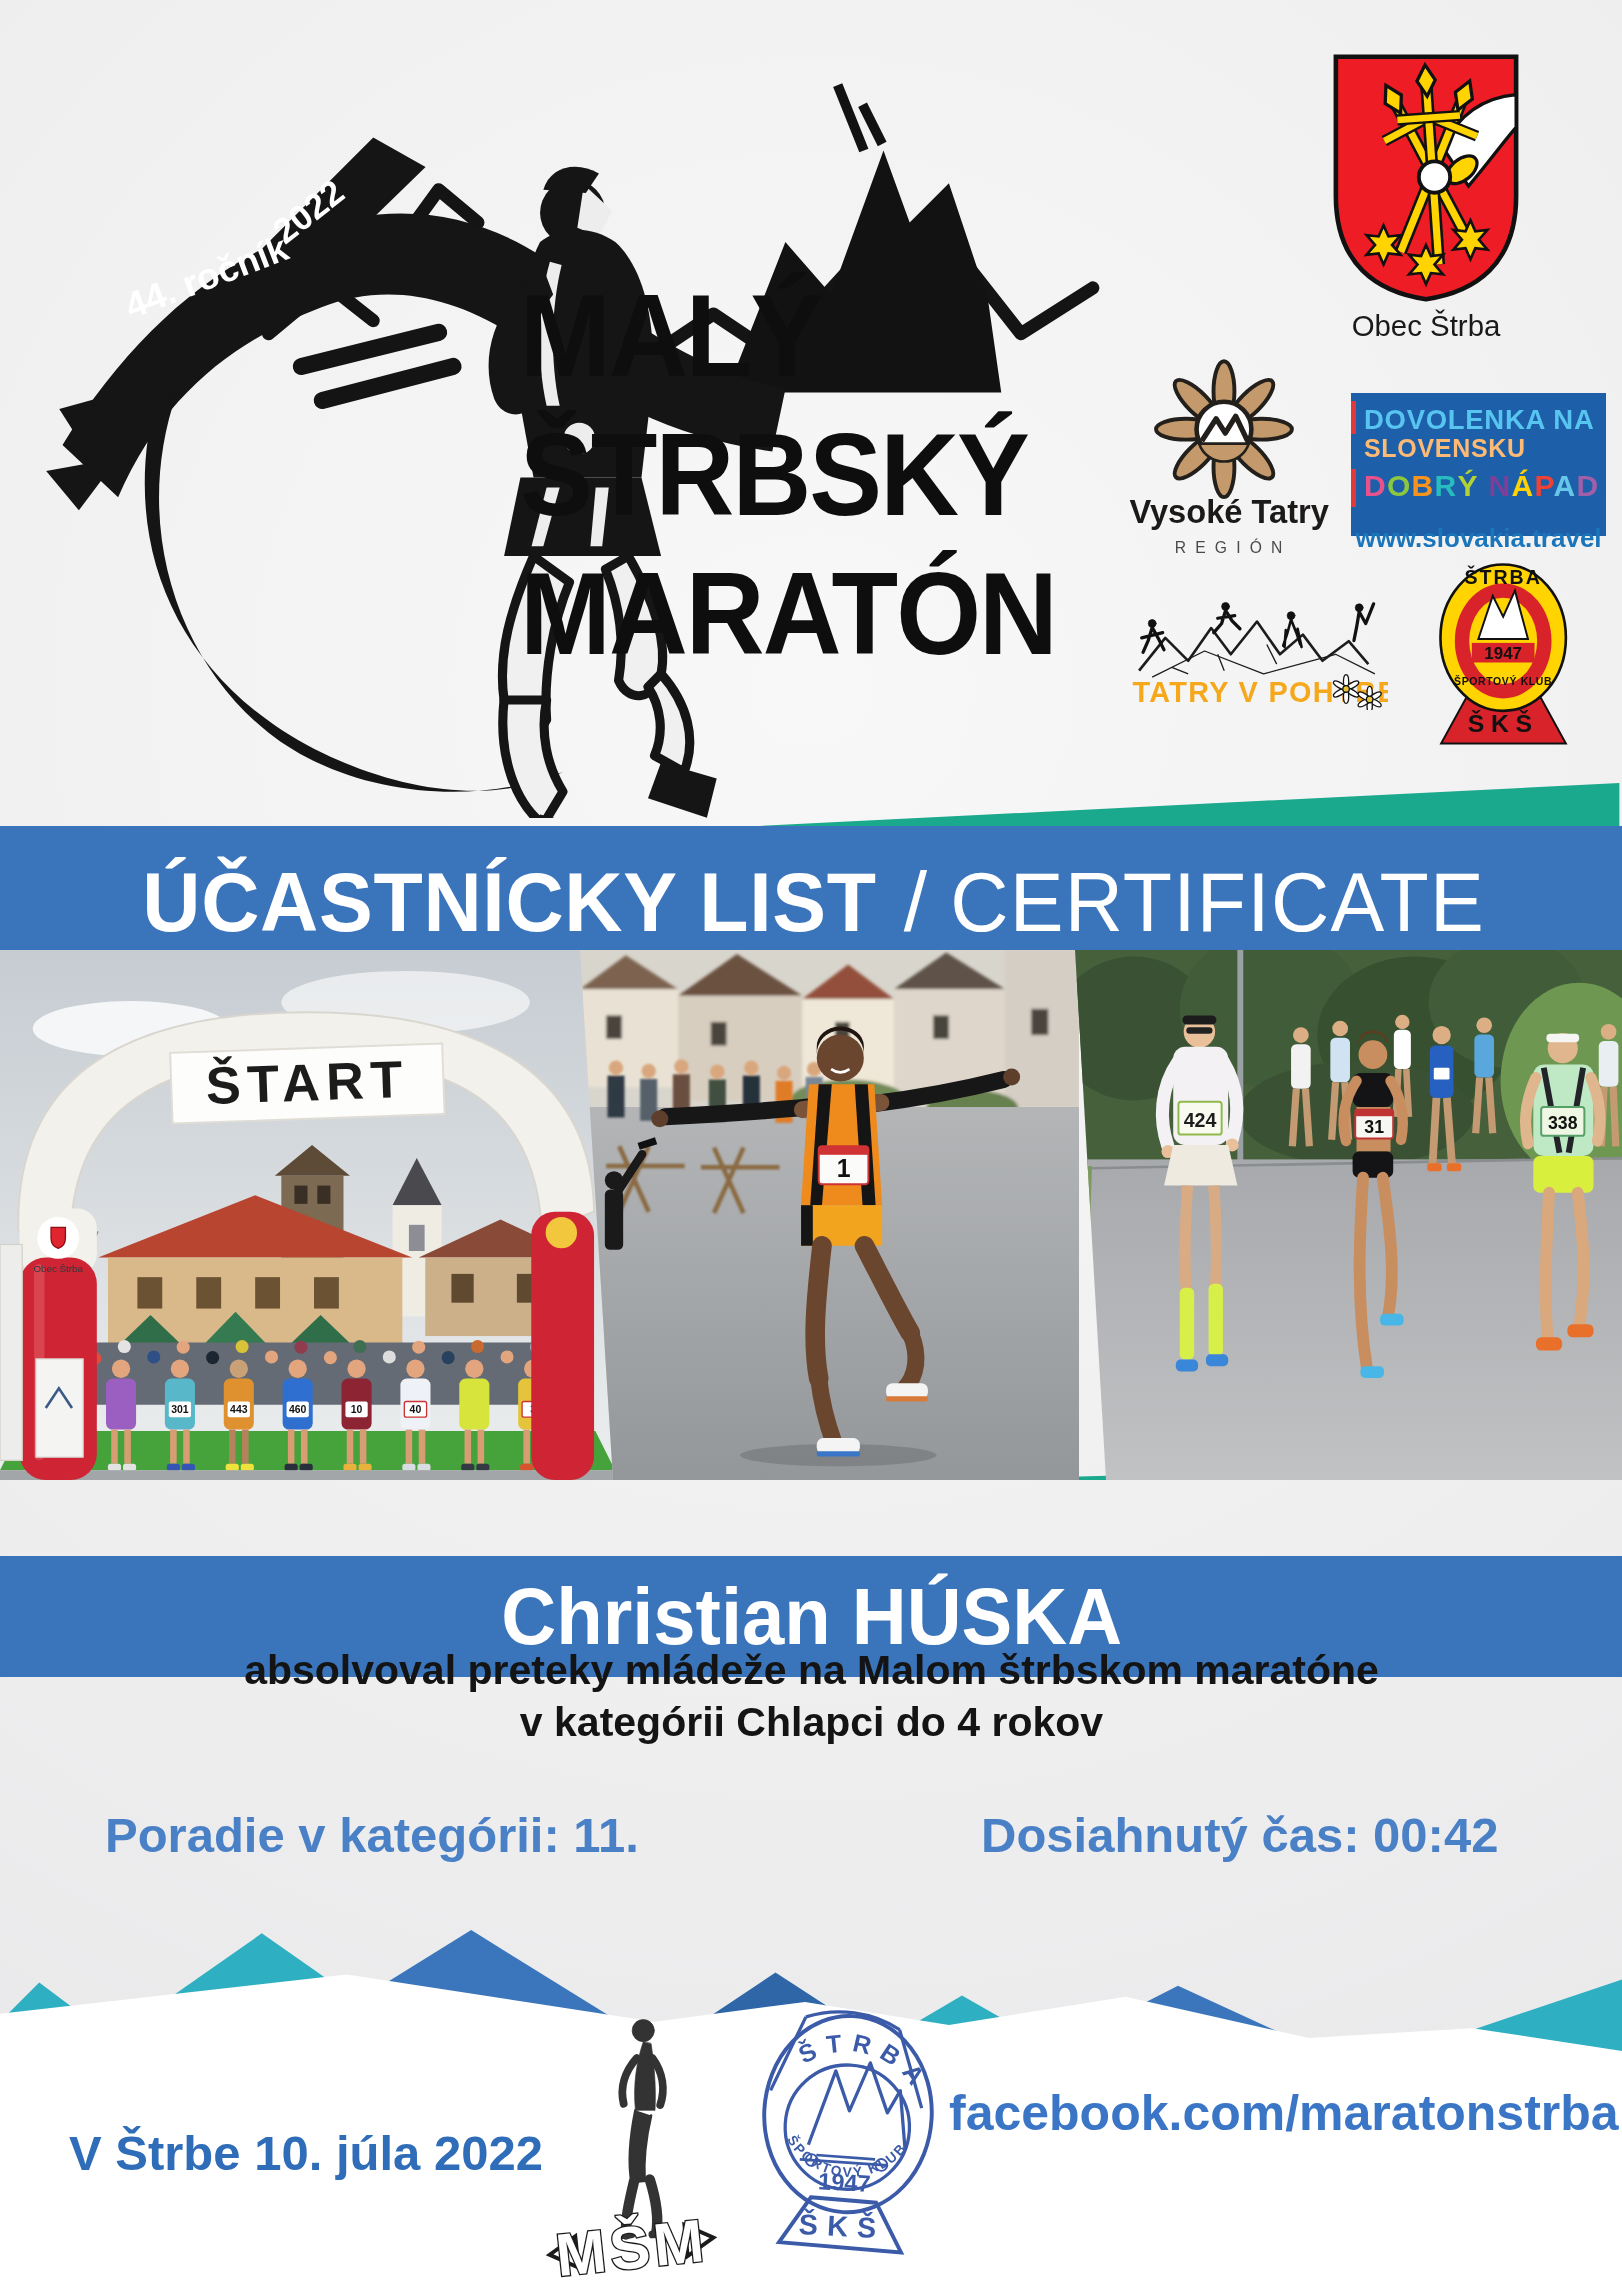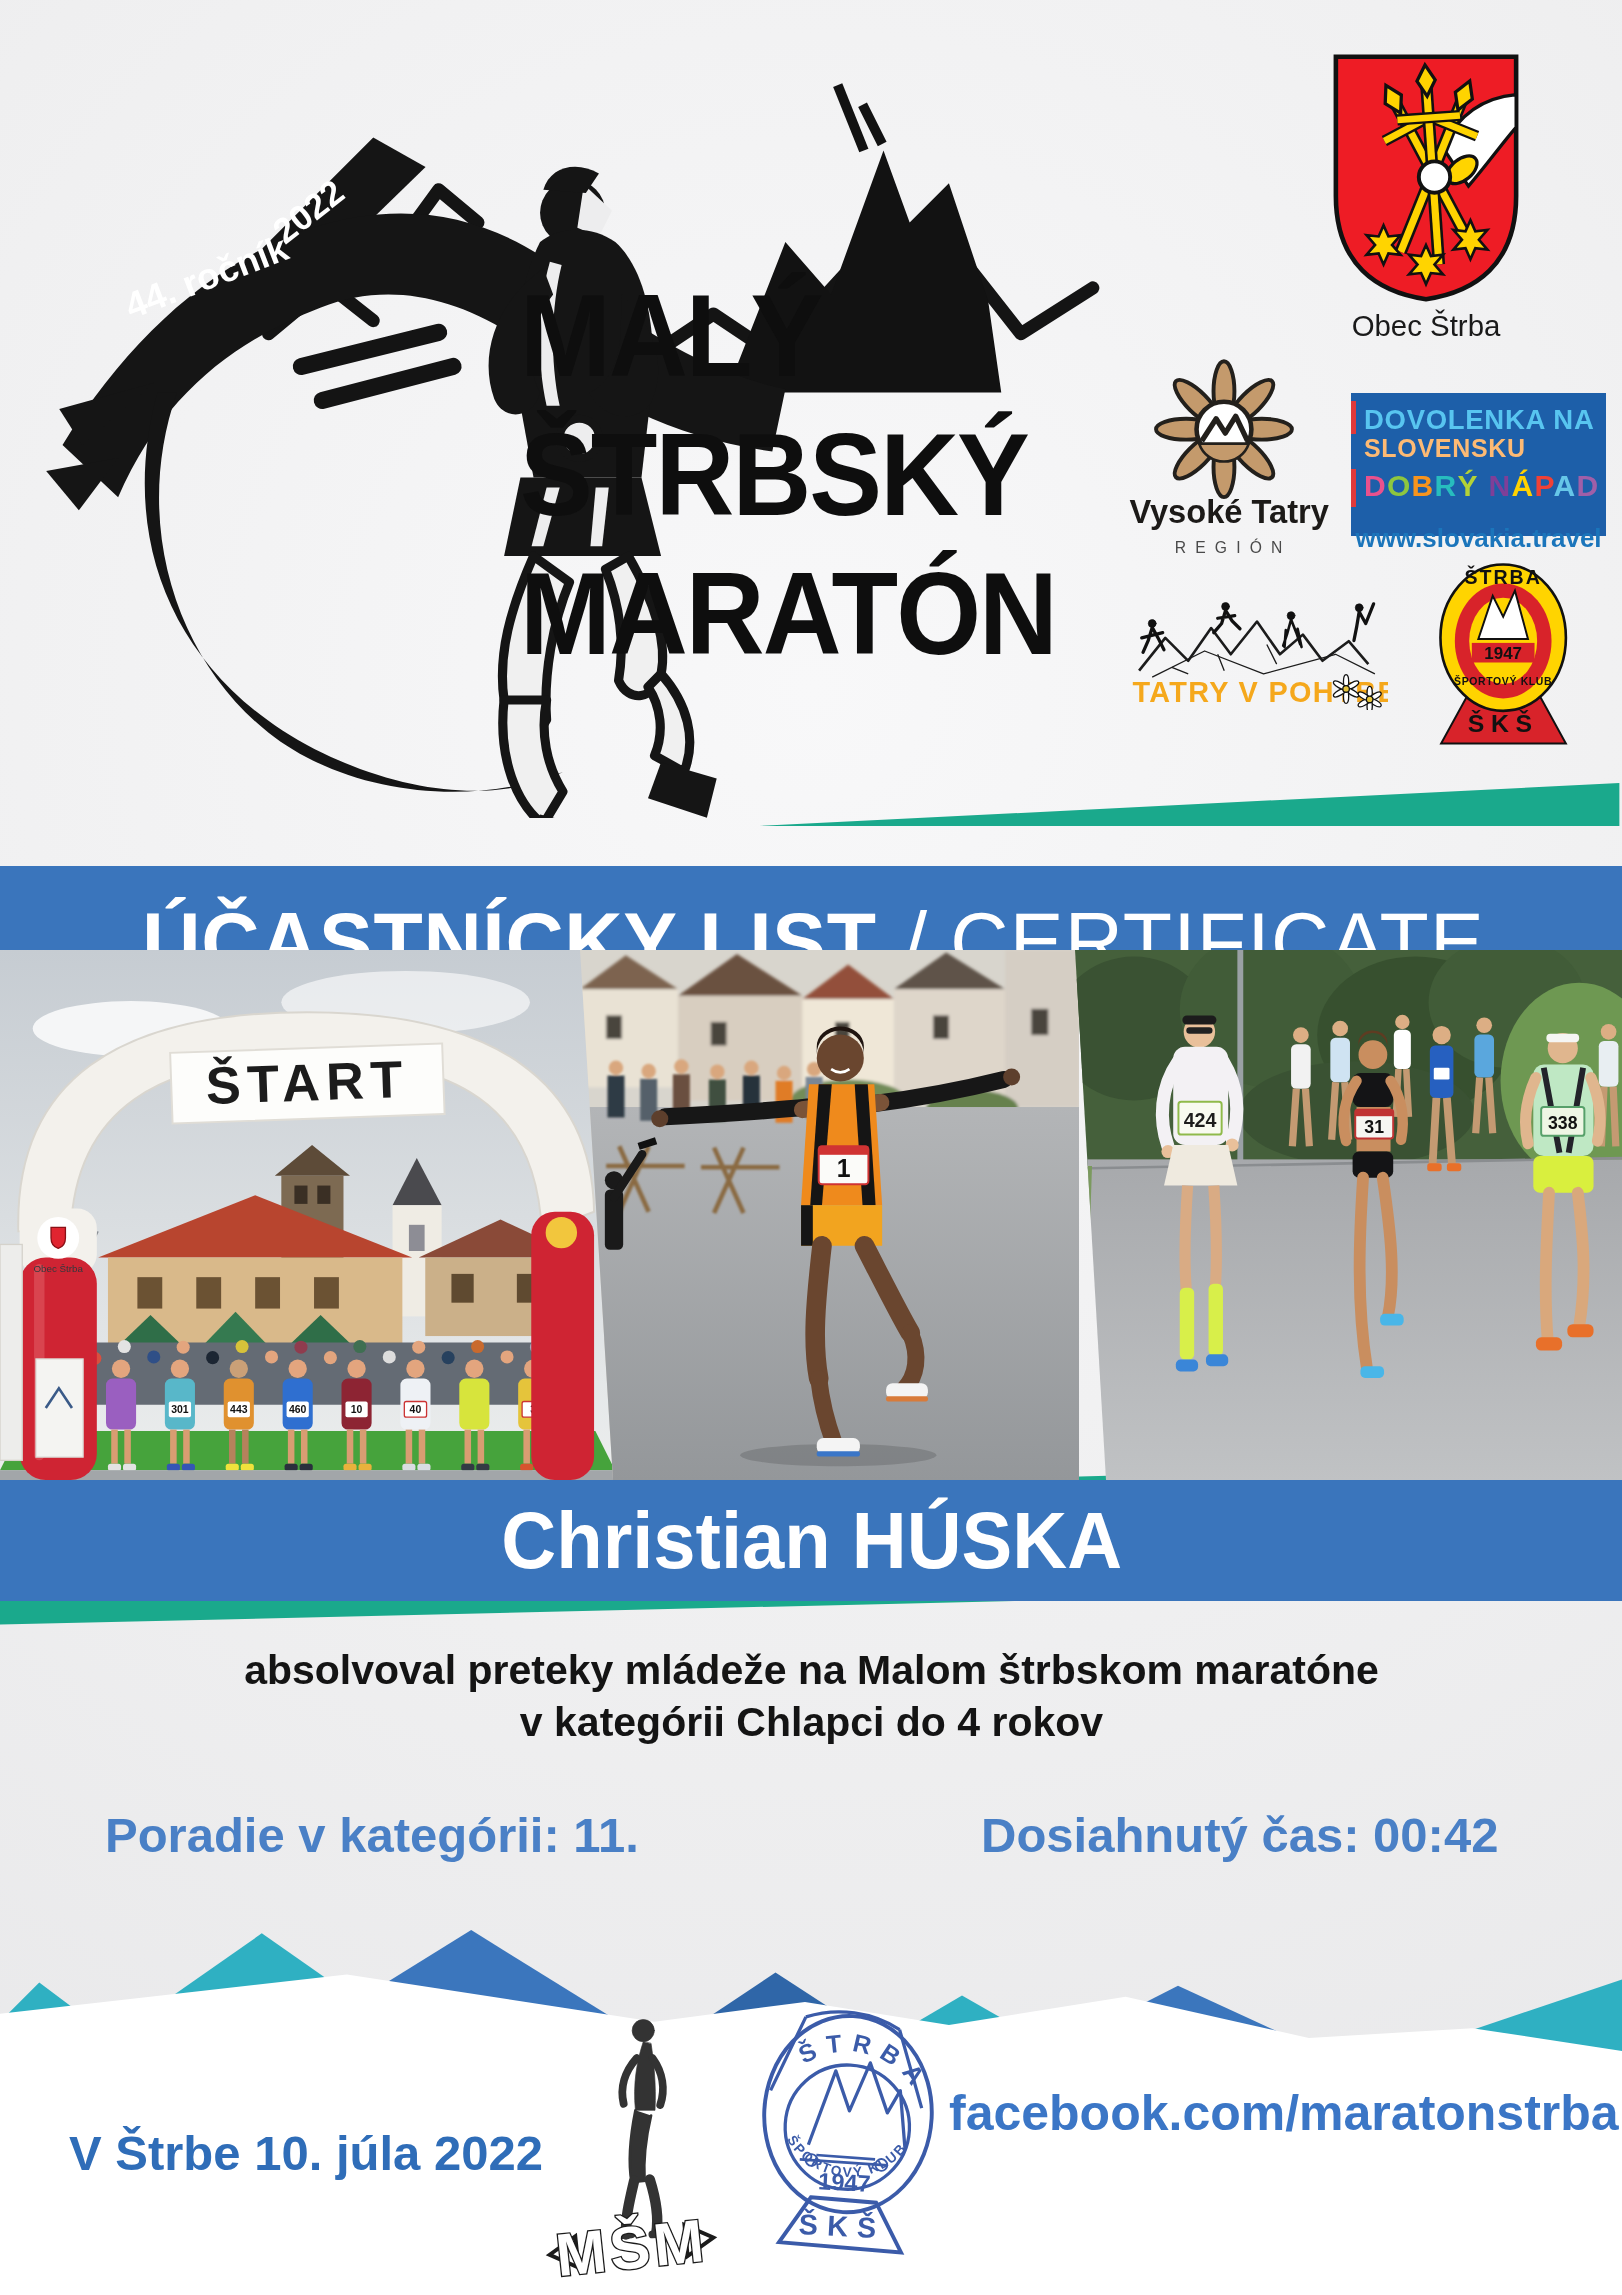--- a/index.html
+++ b/index.html
@@ -15,25 +15,25 @@
 
   .dovolenka{left:1351px;top:393px;width:255px;height:143px;background:#1d5fa9;}
   .dv-bar1{position:absolute;left:0;top:7.9px;width:4.6px;height:33px;background:#e0393b;}
   .dv-bar2{position:absolute;left:0;top:76px;width:4.6px;height:38px;background:#e0393b;}
   .dv-l1{position:absolute;left:13px;top:10.5px;font-size:27.5px;font-weight:bold;color:#58c5f0;letter-spacing:0.7px;}
   .dv-l2{position:absolute;left:13px;top:41px;font-size:25px;font-weight:bold;color:#fdba74;letter-spacing:0.7px;}
   .dv-l3{position:absolute;left:13px;top:76px;font-size:30px;font-weight:bold;letter-spacing:1.3px;}
   .dv-url{left:1351px;top:523px;width:255px;text-align:center;font-size:26px;font-weight:bold;color:#1b75bb;}
 
   .band{left:0;width:1623px;background:#3a75bc;display:flex;align-items:center;justify-content:center;color:#fff;}
-  .band1{top:866px;height:152px;}
+  .band1{top:826px;height:152px;}
   .band1 .bt-bold{font-size:84px;font-weight:bold;letter-spacing:0.7px;transform:scaleX(.96);}
   .band1 .bt-sep{font-size:84px;font-weight:normal;margin:0 11.8px;}
   .band1 .bt-reg{font-size:84px;font-weight:normal;letter-spacing:1.3px;transform:scaleX(.96);}
-  .band2{top:1480px;height:121px;}
+  .band2{top:1556px;height:121px;}
   .band2 .name{font-size:80px;font-weight:bold;letter-spacing:0;transform:scaleX(.95);}
 
   .desc{left:0;top:1644px;width:1623px;text-align:center;font-size:41px;line-height:52px;
         font-weight:600;color:#141414;}
   .result{font-size:49px;font-weight:bold;color:#4a80c6;top:1807px;}
   .result.rank{left:105px;text-align:right;}
   .result.time{left:981px;}
 
   .date-place{left:69px;top:2125px;font-size:49px;font-weight:bold;color:#2f6db8;}
   .sites{left:949px;top:2082px;width:635px;text-align:right;line-height:63px;font-weight:bold;font-size:50px;}

